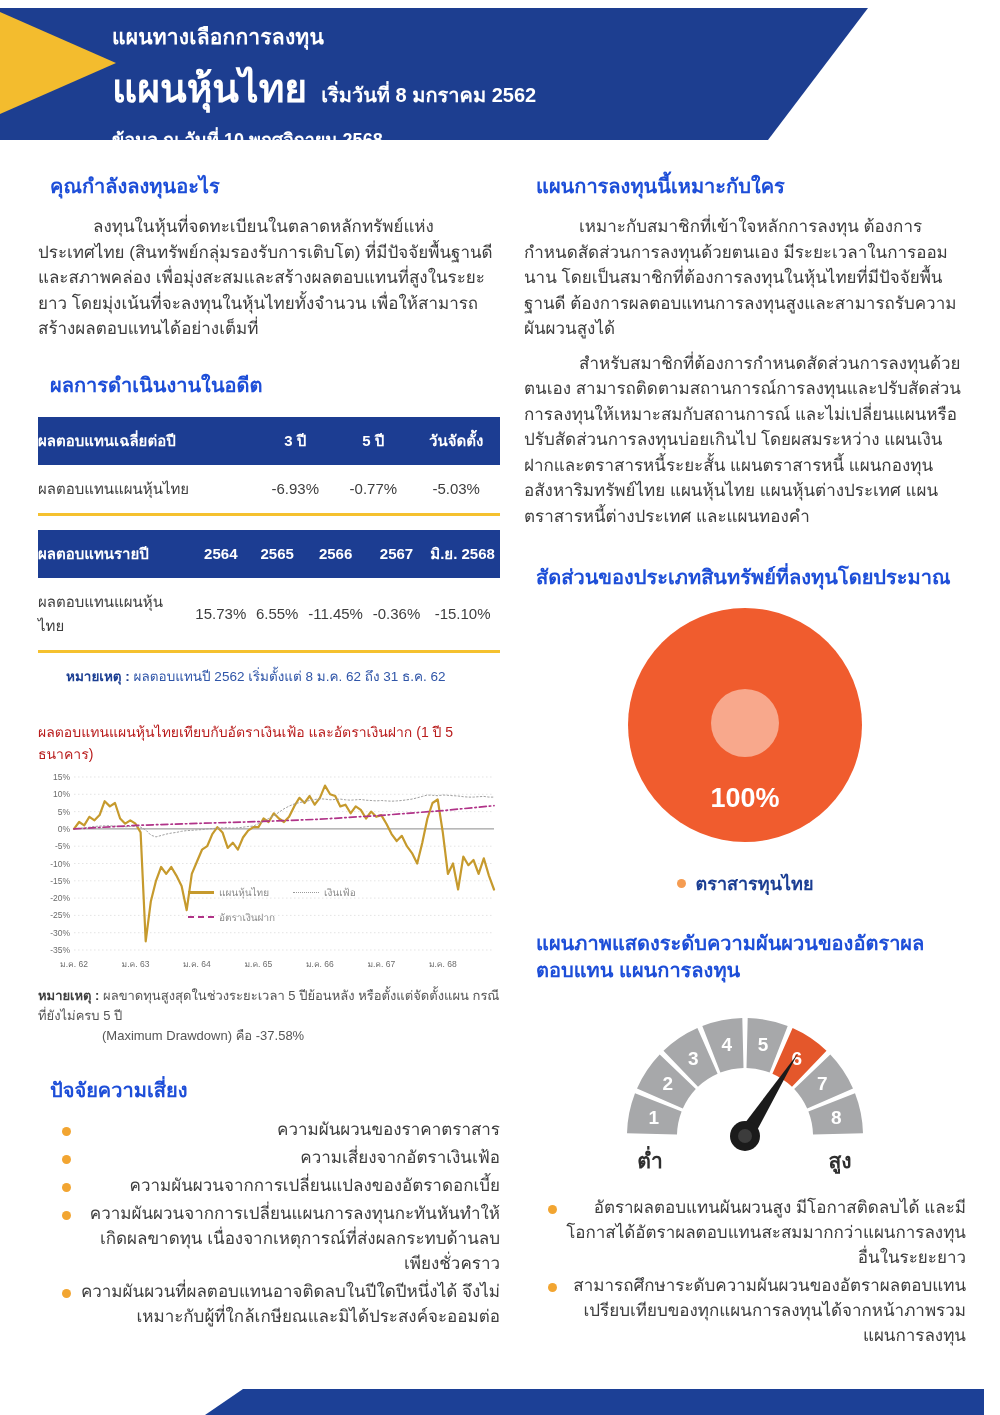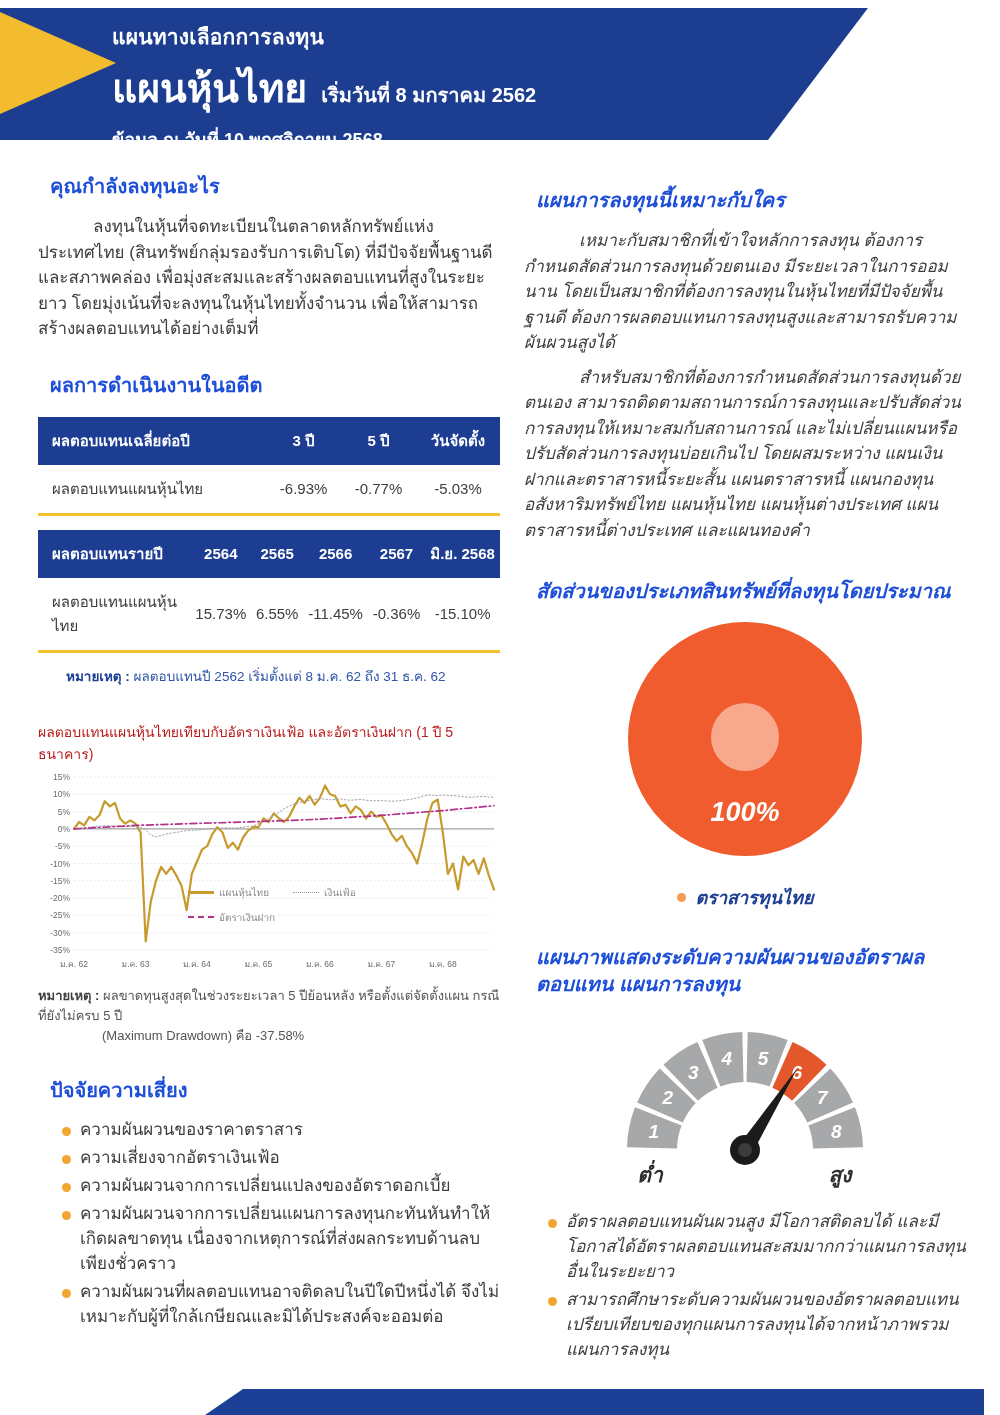--- a/index.html
+++ b/index.html
@@ -17,49 +17,49 @@
   .banner-titlerow{margin-top:4px;display:flex;align-items:baseline;gap:14px;}
   .banner-title{font-size:39px;font-weight:800;}
   .banner-title-suffix{font-size:20px;font-weight:700;}
   .banner-sub{margin-top:6px;font-size:18px;font-weight:600;}
   .logo-block{position:absolute;top:30px;left:812px;width:180px;text-align:center;}
   .logo-mark{display:block;margin:0 auto;}
   .org-name{margin-top:2px;font-size:13px;font-weight:700;color:#1b3e93;white-space:nowrap;}
 
   
   .col-left{position:absolute;left:38px;top:158px;width:462px;}
-  .col-right{position:absolute;left:524px;top:172px;width:442px;font-style:italic;}
+  .col-right{position:absolute;left:524px;top:158px;width:442px;}
   h2{margin:12px;font-size:20px;font-weight:800;color:#1d4ed8;}
   .para{margin:9px 0 0 0;font-size:17px;line-height:1.5;color:#3d3d3d;text-indent:55px;text-align:left;}
 
   
   .perf-table{width:100%;border-collapse:collapse;margin-top:16px;border-bottom:3px solid #f5c12f;}
   .perf-table th{background:#1c3d92;color:#fff;font-size:15px;font-weight:700;padding:12px 4px;}
   .perf-table td{font-size:15px;color:#3d3d3d;padding:12px 4px;background:#fff;}
-  .perf-table th:first-child,.perf-table td:first-child{text-align:left;padding-left:14px;}
+  .perf-table th:first-child,.perf-table td:first-child{text-align:left;padding-left:0;}
   .perf-table th:not(:first-child),.perf-table td:not(:first-child){text-align:center;}
   .note{margin-top:12px;font-size:13.5px;color:#2f55a8;margin-left:28px;}
   .note b{color:#1b3e93;}
 
   
   .chart-title{margin-top:34px;font-size:14px;font-weight:400;color:#b91c1c;}
   .chart-wrap{position:relative;margin-top:4px;width:462px;height:205px;}
   .chart-legend{position:absolute;left:150px;top:116px;font-size:10px;color:#8a8a8a;}
   .lg-row{display:flex;align-items:center;gap:6px;margin-bottom:10px;}
   .lg-item{display:flex;align-items:center;gap:5px;margin-right:18px;}
   .lg-line{display:inline-block;width:26px;height:0;}
   .lg-gold{border-top:3px solid #c69a2d;}
   .lg-gray{border-top:1px dotted #9a9a9a;}
   .lg-mag{border-top:2px dashed #b03388;}
   .chart-note{margin-top:12px;font-size:13px;color:#555;line-height:1.55;}
   .chart-note b{color:#3d3d3d;}
   .chart-note .mdd{display:block;padding-left:64px;}
 
   
-  .bullets{list-style:none;margin:12px 0 0 0;padding:0 0 0 24px;}
+  .bullets{list-style:none;margin:12px 0 0 0;padding:0 0 0 24px;text-align:right;}
   .bullets li{position:relative;font-size:17px;line-height:1.47;color:#3d3d3d;padding-left:18px;margin-bottom:3px;}
   .bullets li::before{content:"";position:absolute;left:0;top:9px;width:9px;height:9px;border-radius:50%;background:#f2a531;}
 
   
   .sec-gap{margin-top:32px;}
   .donut-wrap{text-align:center;margin-top:14px;}
   .alloc-legend{display:flex;justify-content:center;align-items:center;gap:10px;margin-top:8px;
                 font-size:18px;font-weight:700;color:#1b3e93;}
   .alloc-dot{width:9px;height:9px;border-radius:50%;background:#f59c52;display:inline-block;}
 

